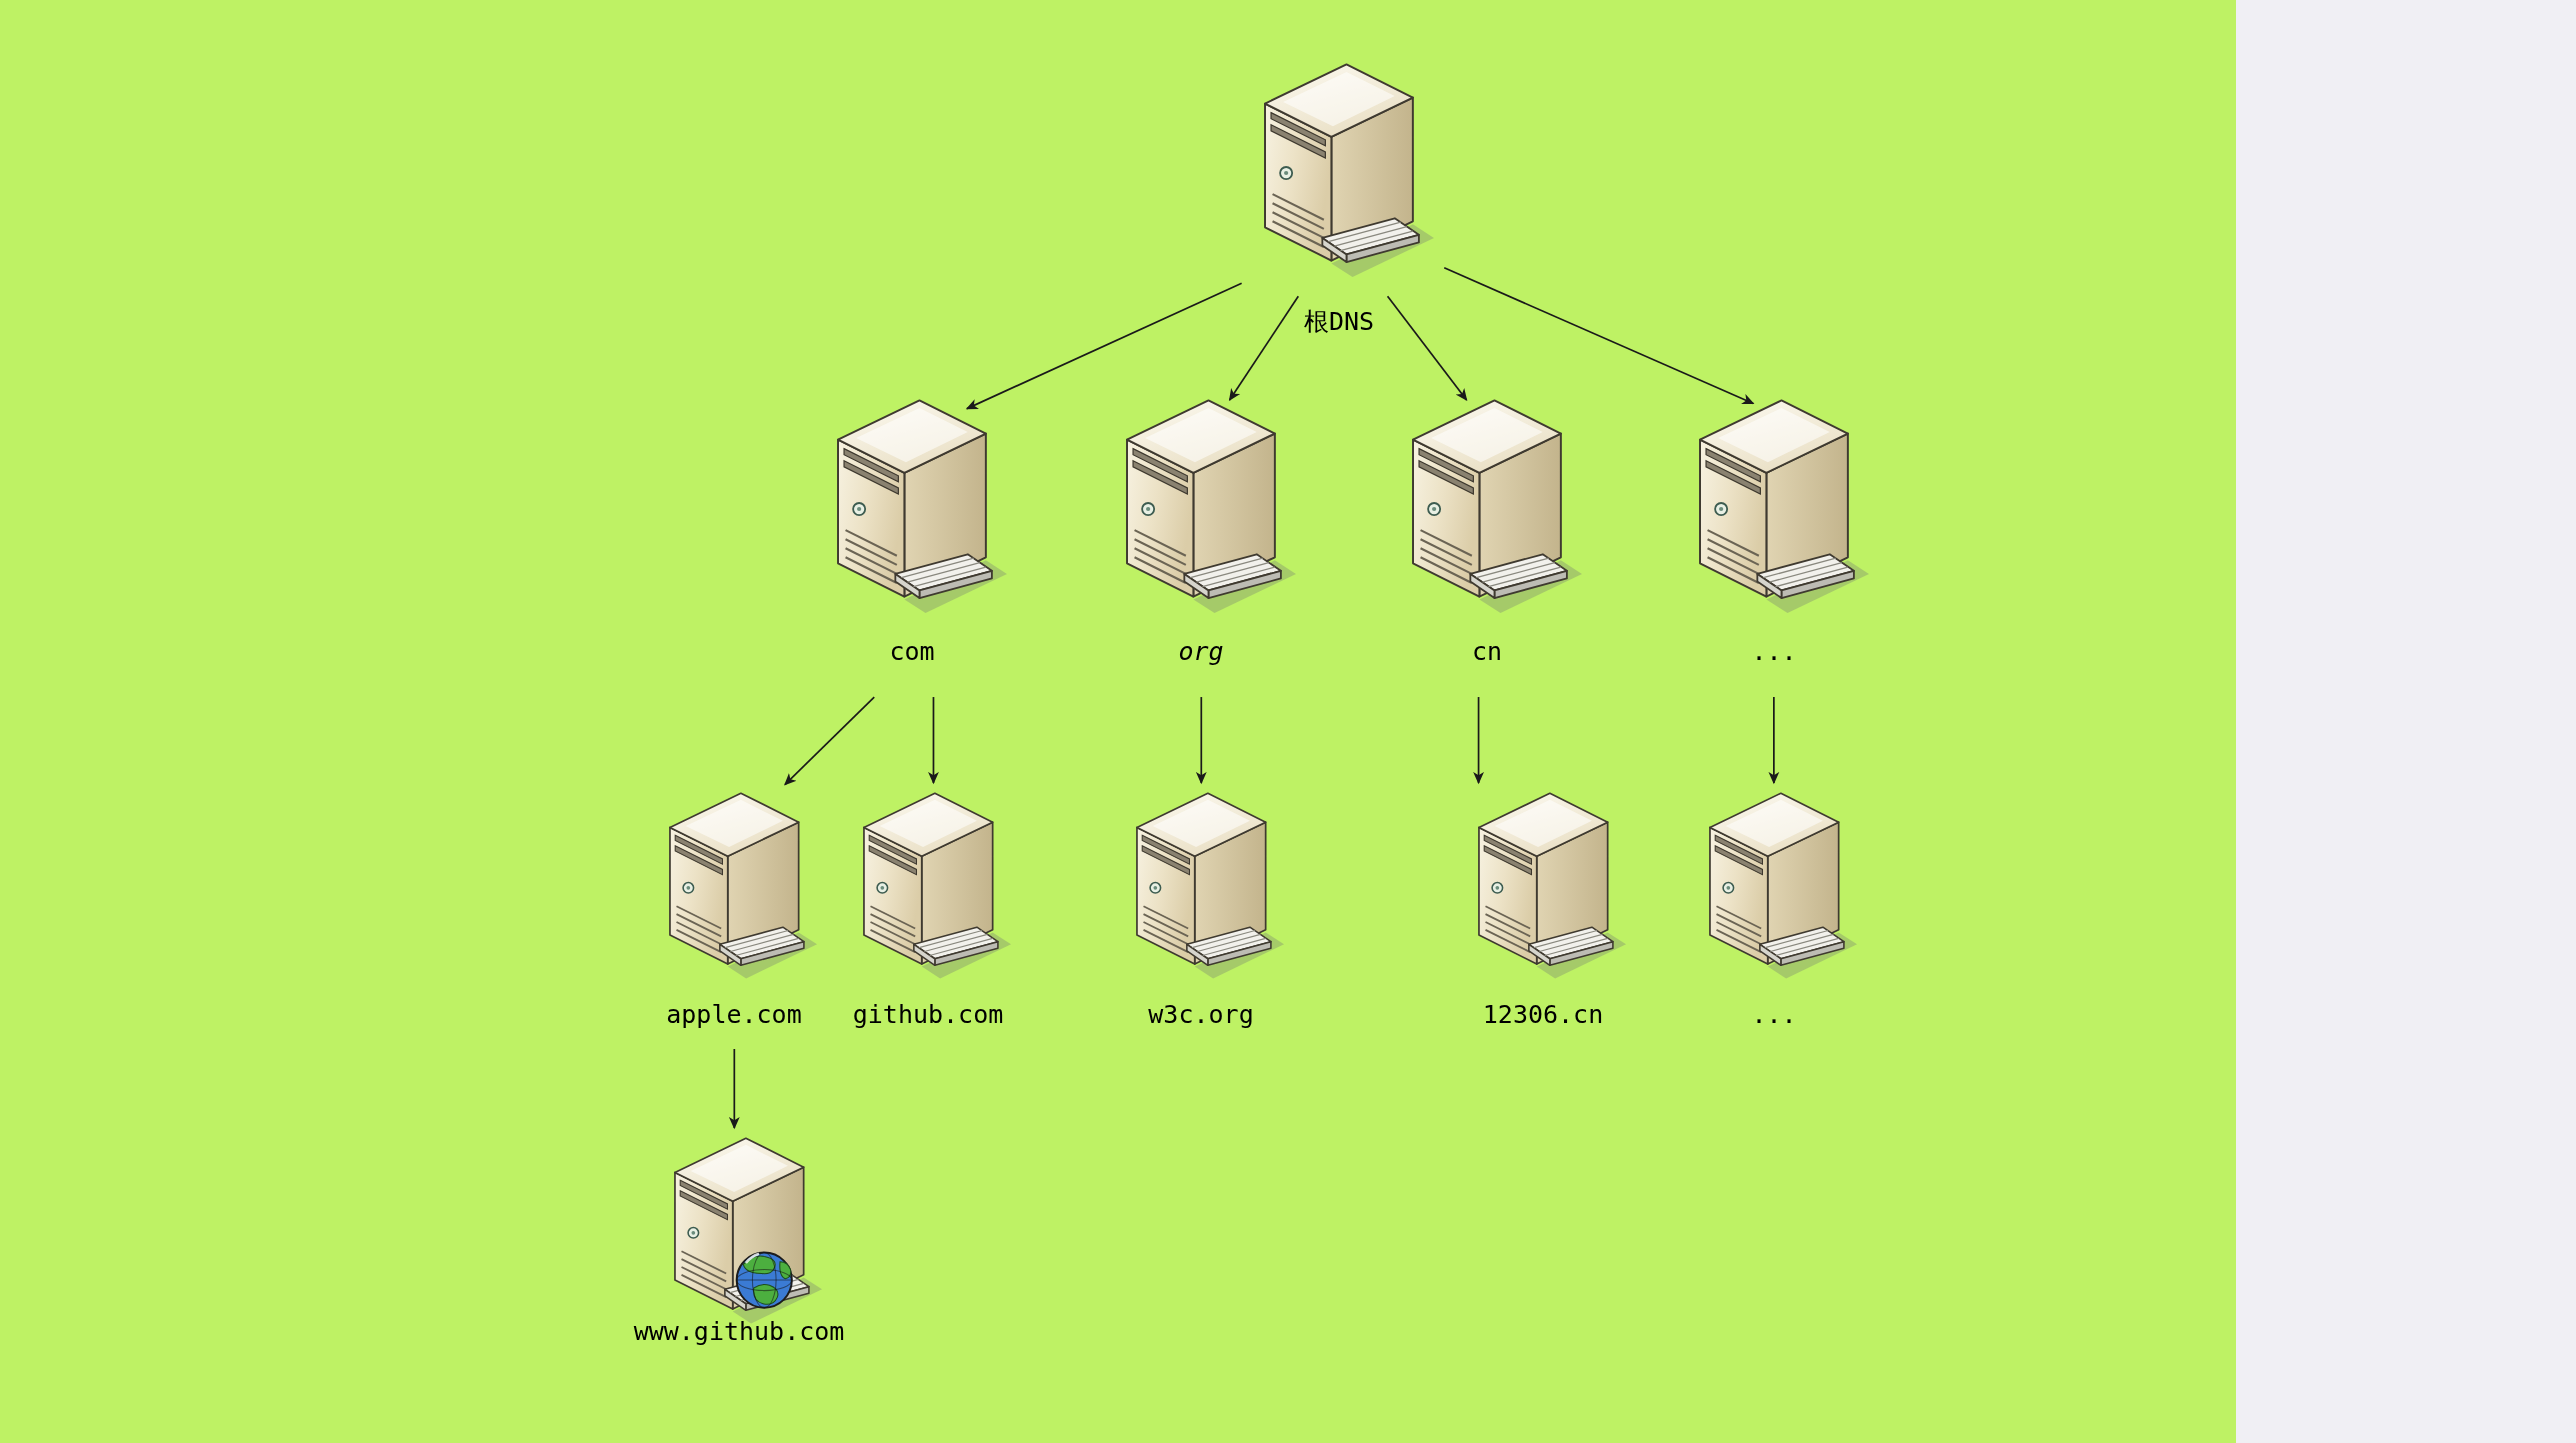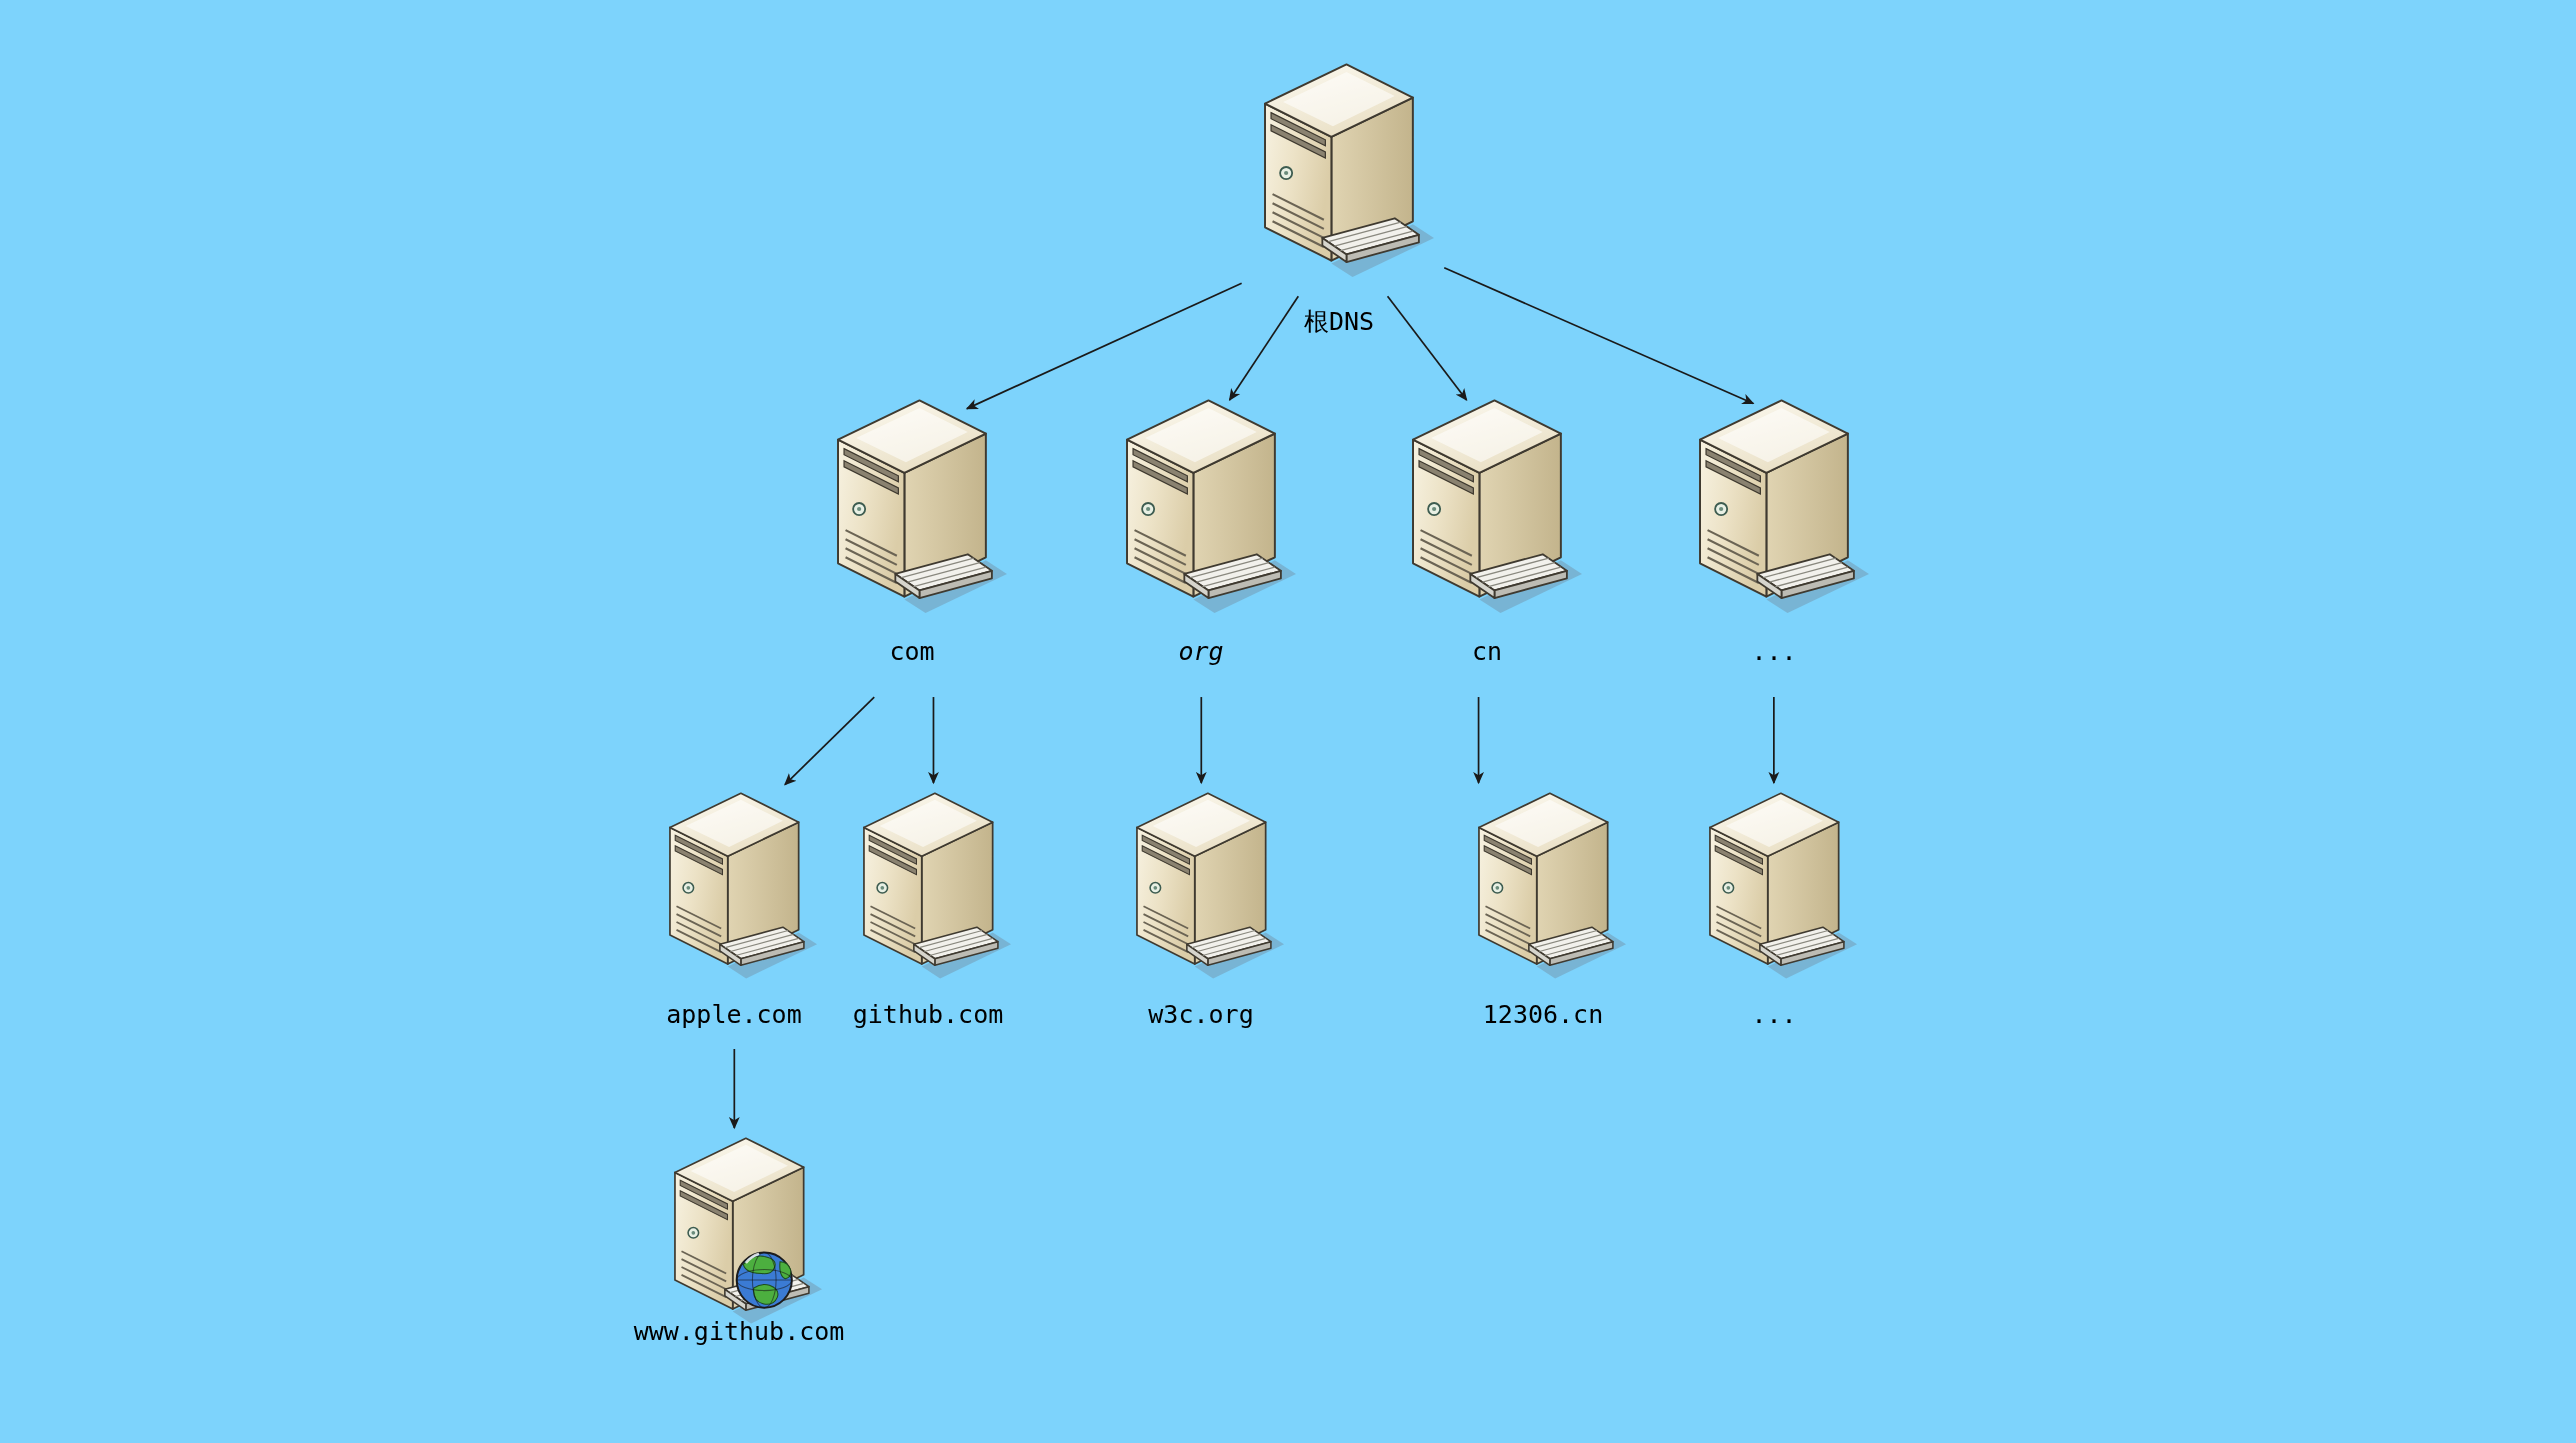--- a/index.html
+++ b/index.html
@@ -7,23 +7,23 @@
     padding: 0;
   }
   body {
     width: 2576px;
     height: 1443px;
     background: #f0eff4;
     font-family: "DejaVu Sans Mono", "Liberation Mono", monospace;
   }
   .stage {
     position: relative;
-    width: 2576px;
+    width: 2236px;
     height: 1443px;
-    background: #7dd3fc;
+    background: #bef264;
     overflow: hidden;
   }
   .edges-layer {
     position: absolute;
     left: 0;
     top: 0;
     width: 2576px;
     height: 1443px;
     pointer-events: none;
   }

